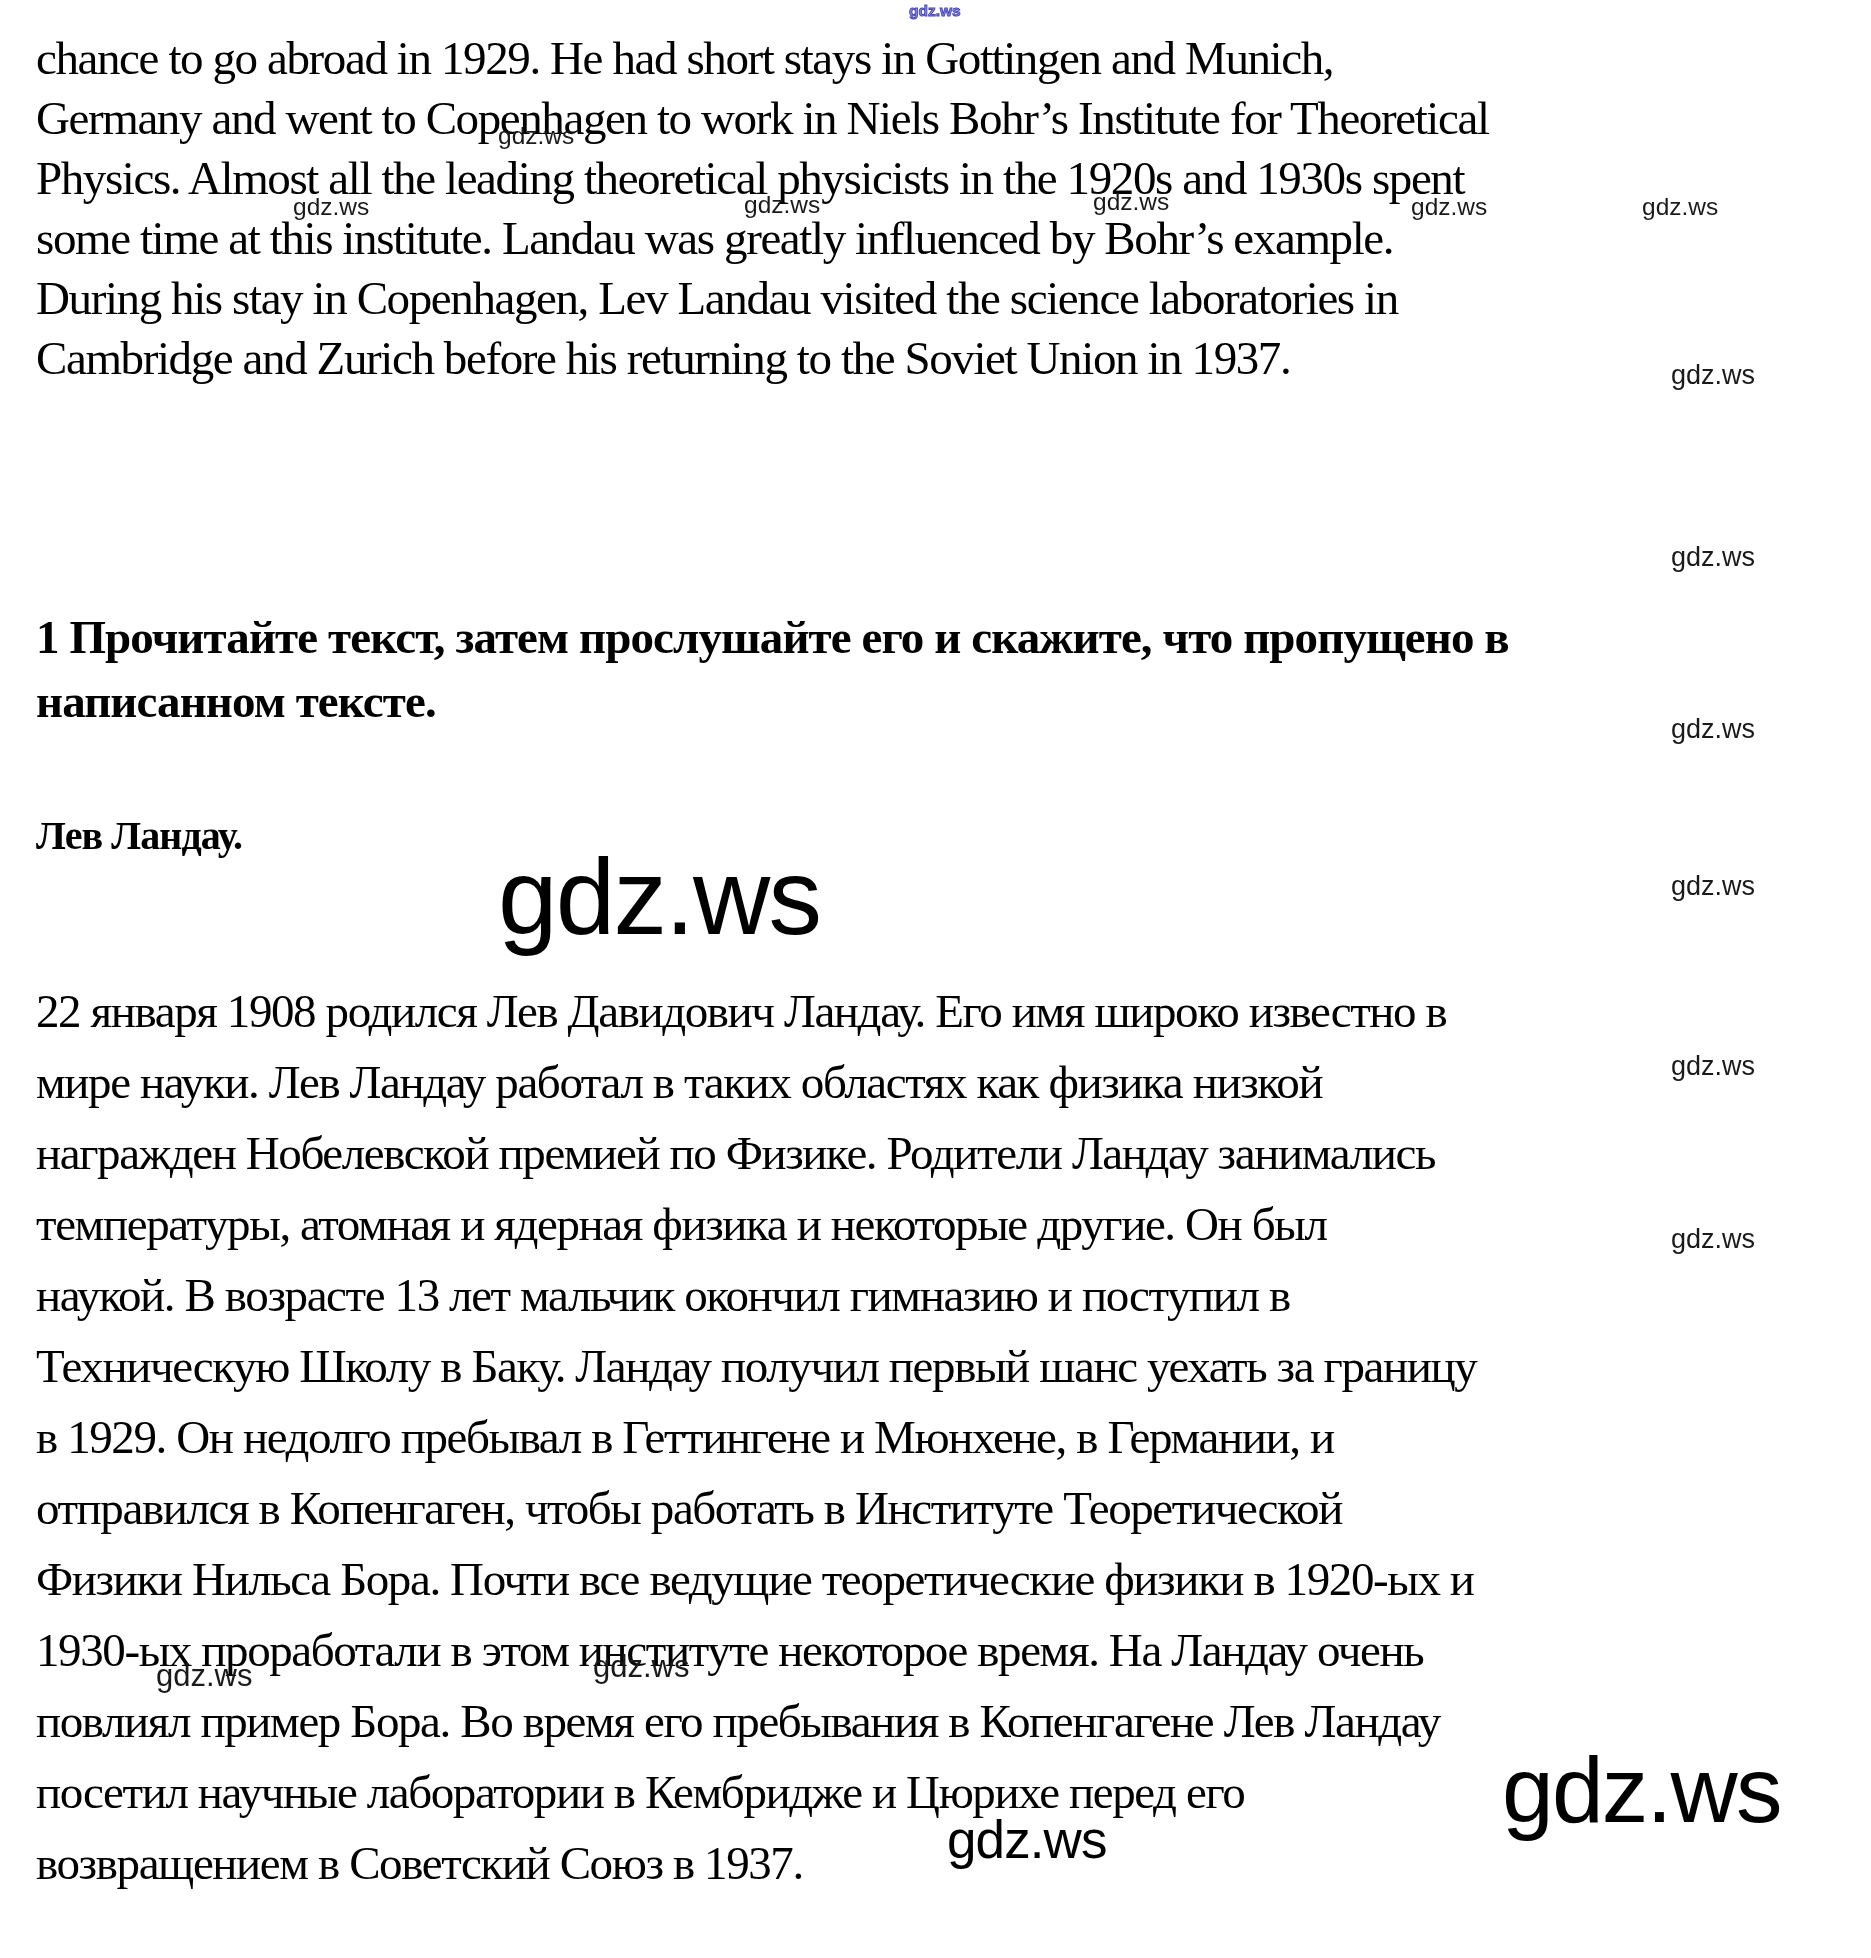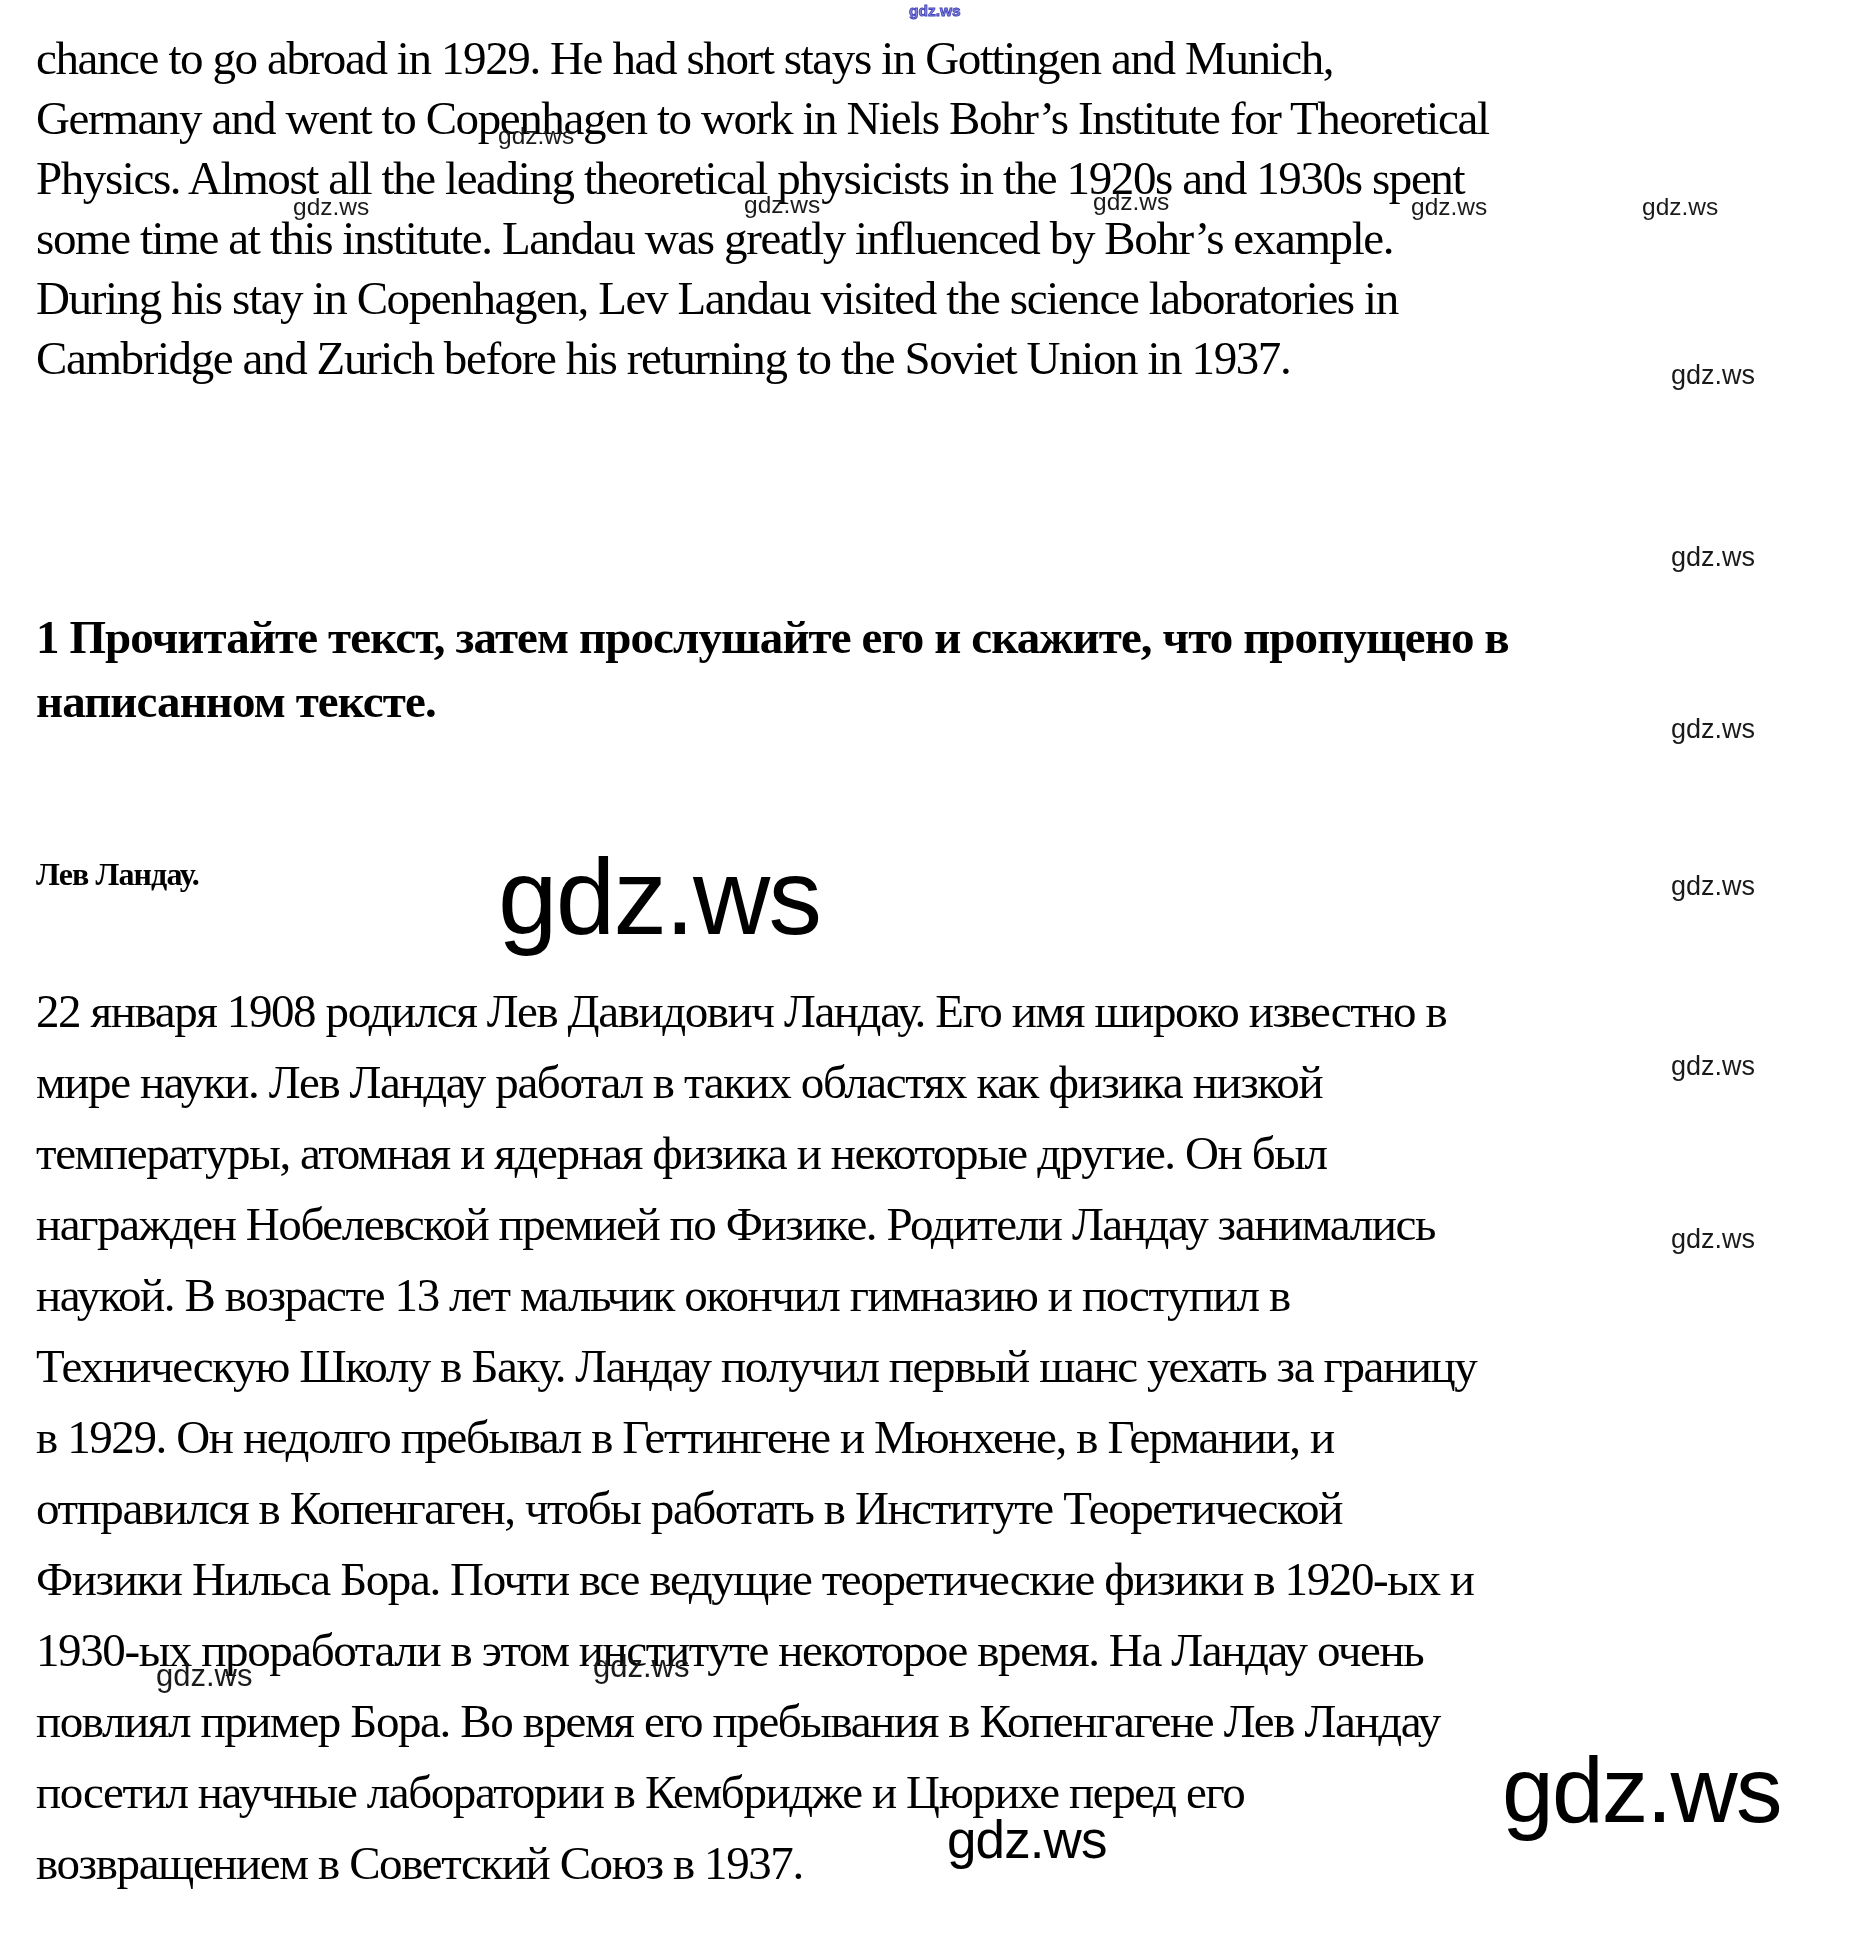--- a/index.html
+++ b/index.html
@@ -29,22 +29,22 @@
   .instr-line {
     font-size: 47px;
     line-height: 64px;
     font-weight: bold;
     letter-spacing: -0.9px;
     white-space: nowrap;
   }
   .heading {
     position: absolute;
     left: 36px;
-    top: 856px;
-    font-size: 32px;
+    top: 812px;
+    font-size: 40px;
     font-weight: bold;
     letter-spacing: -0.9px;
     white-space: nowrap;
     text-align: center;
   }
   .wm {
     position: absolute;
     font-family: "Liberation Sans", "DejaVu Sans", sans-serif;
     color: #1a1a1a;
     white-space: nowrap;
@@ -80,22 +80,22 @@
   <div class="para" style="top:605px;">
     <div class="instr-line">1 Прочитайте текст, затем прослушайте его и скажите, что пропущено в</div>
     <div class="instr-line">написанном тексте.</div>
   </div>
 
   <div class="heading">Лев Ландау.</div>
 
   <div class="para" style="top:976px;">
     <div class="rus-line">22 января 1908 родился Лев Давидович Ландау. Его имя широко известно в</div>
     <div class="rus-line">мире науки. Лев Ландау работал в таких областях как физика низкой</div>
+    <div class="rus-line">награжден Нобелевской премией по Физике. Родители Ландау занимались</div>
     <div class="rus-line">температуры, атомная и ядерная физика и некоторые другие. Он был</div>
-    <div class="rus-line">награжден Нобелевской премией по Физике. Родители Ландау занимались</div>
     <div class="rus-line">наукой. В возрасте 13 лет мальчик окончил гимназию и поступил в</div>
     <div class="rus-line">Техническую Школу в Баку. Ландау получил первый шанс уехать за границу</div>
     <div class="rus-line">в 1929. Он недолго пребывал в Геттингене и Мюнхене, в Германии, и</div>
     <div class="rus-line">отправился в Копенгаген, чтобы работать в Институте Теоретической</div>
     <div class="rus-line">Физики Нильса Бора. Почти все ведущие теоретические физики в 1920-ых и</div>
     <div class="rus-line">1930-ых проработали в этом институте некоторое время. На Ландау очень</div>
     <div class="rus-line">повлиял пример Бора. Во время его пребывания в Копенгагене Лев Ландау</div>
     <div class="rus-line">посетил научные лаборатории в Кембридже и Цюрихе перед его</div>
     <div class="rus-line">возвращением в Советский Союз в 1937.</div>
   </div>

